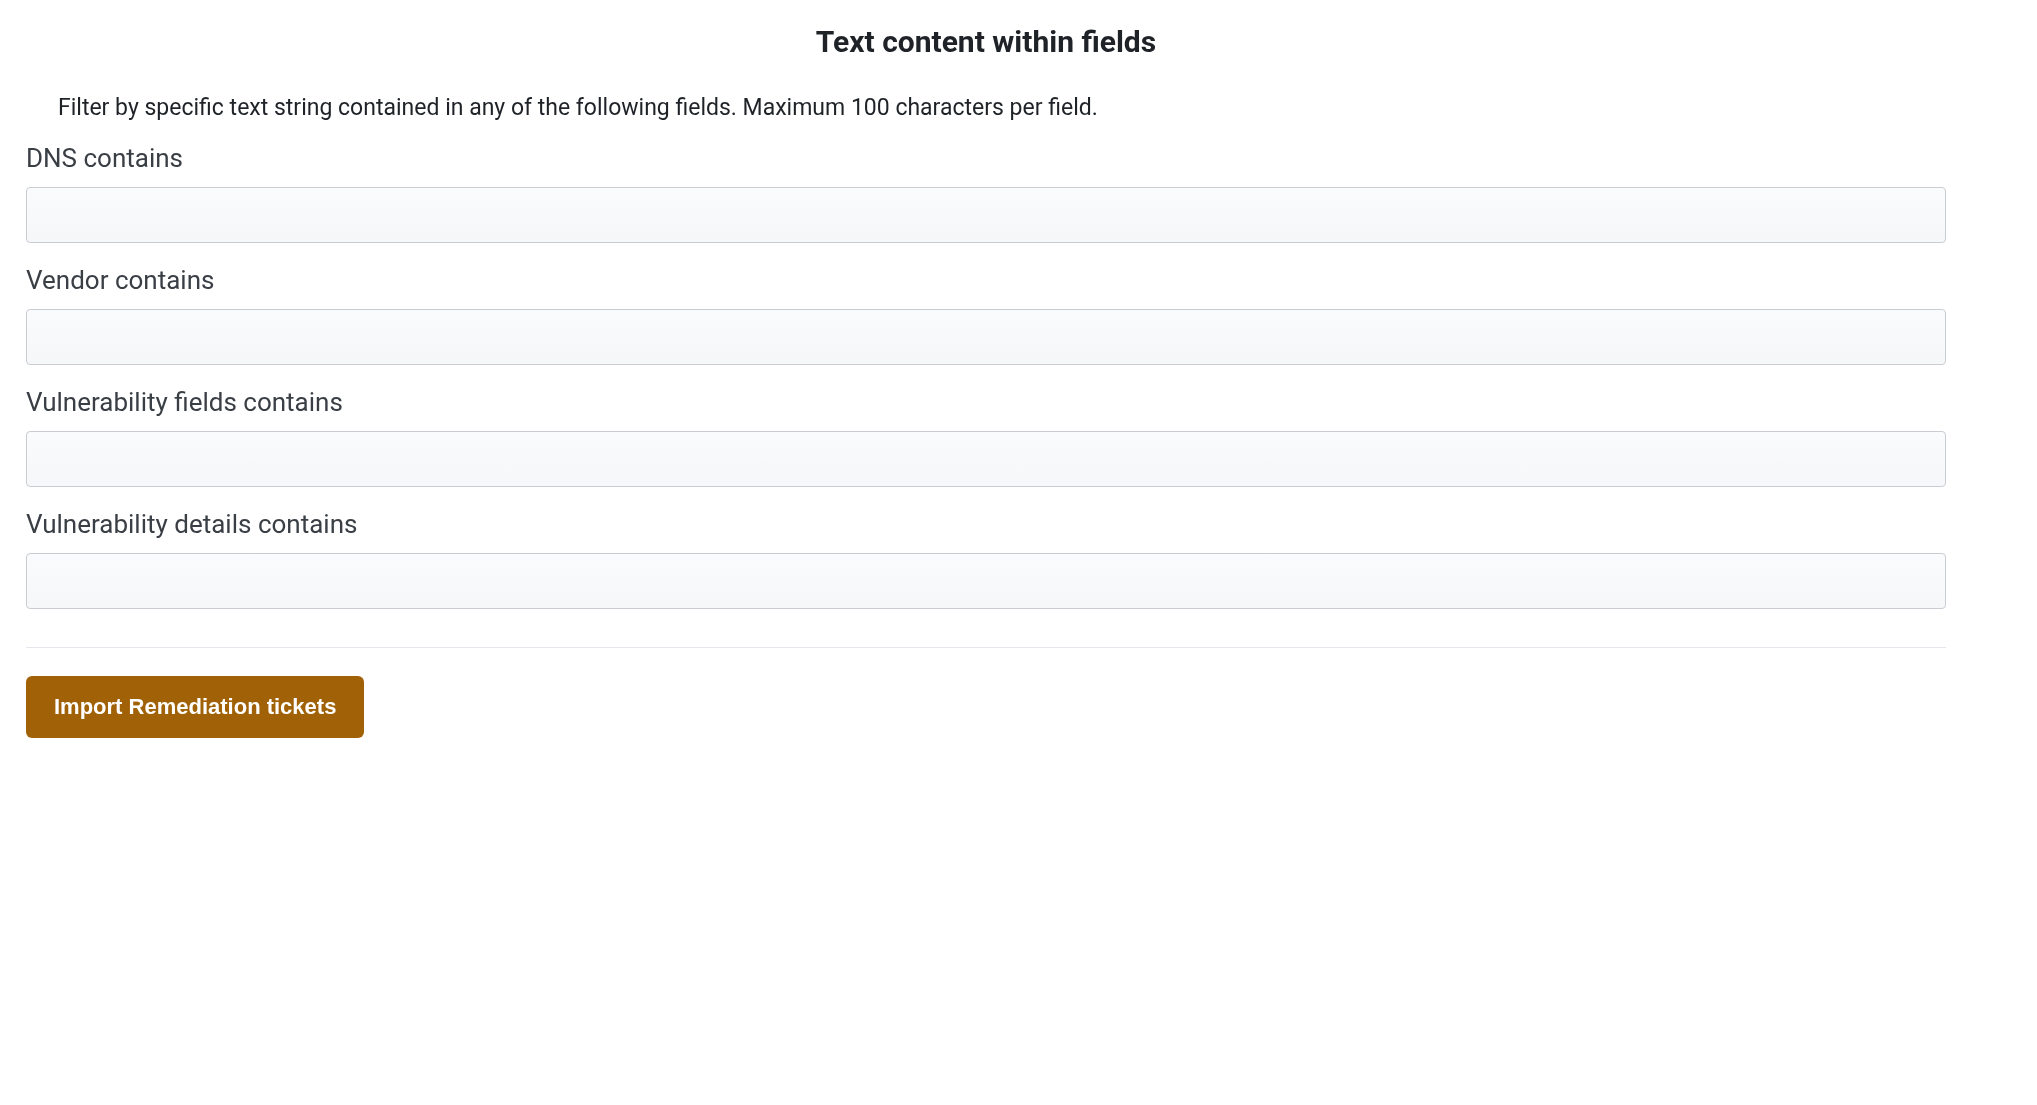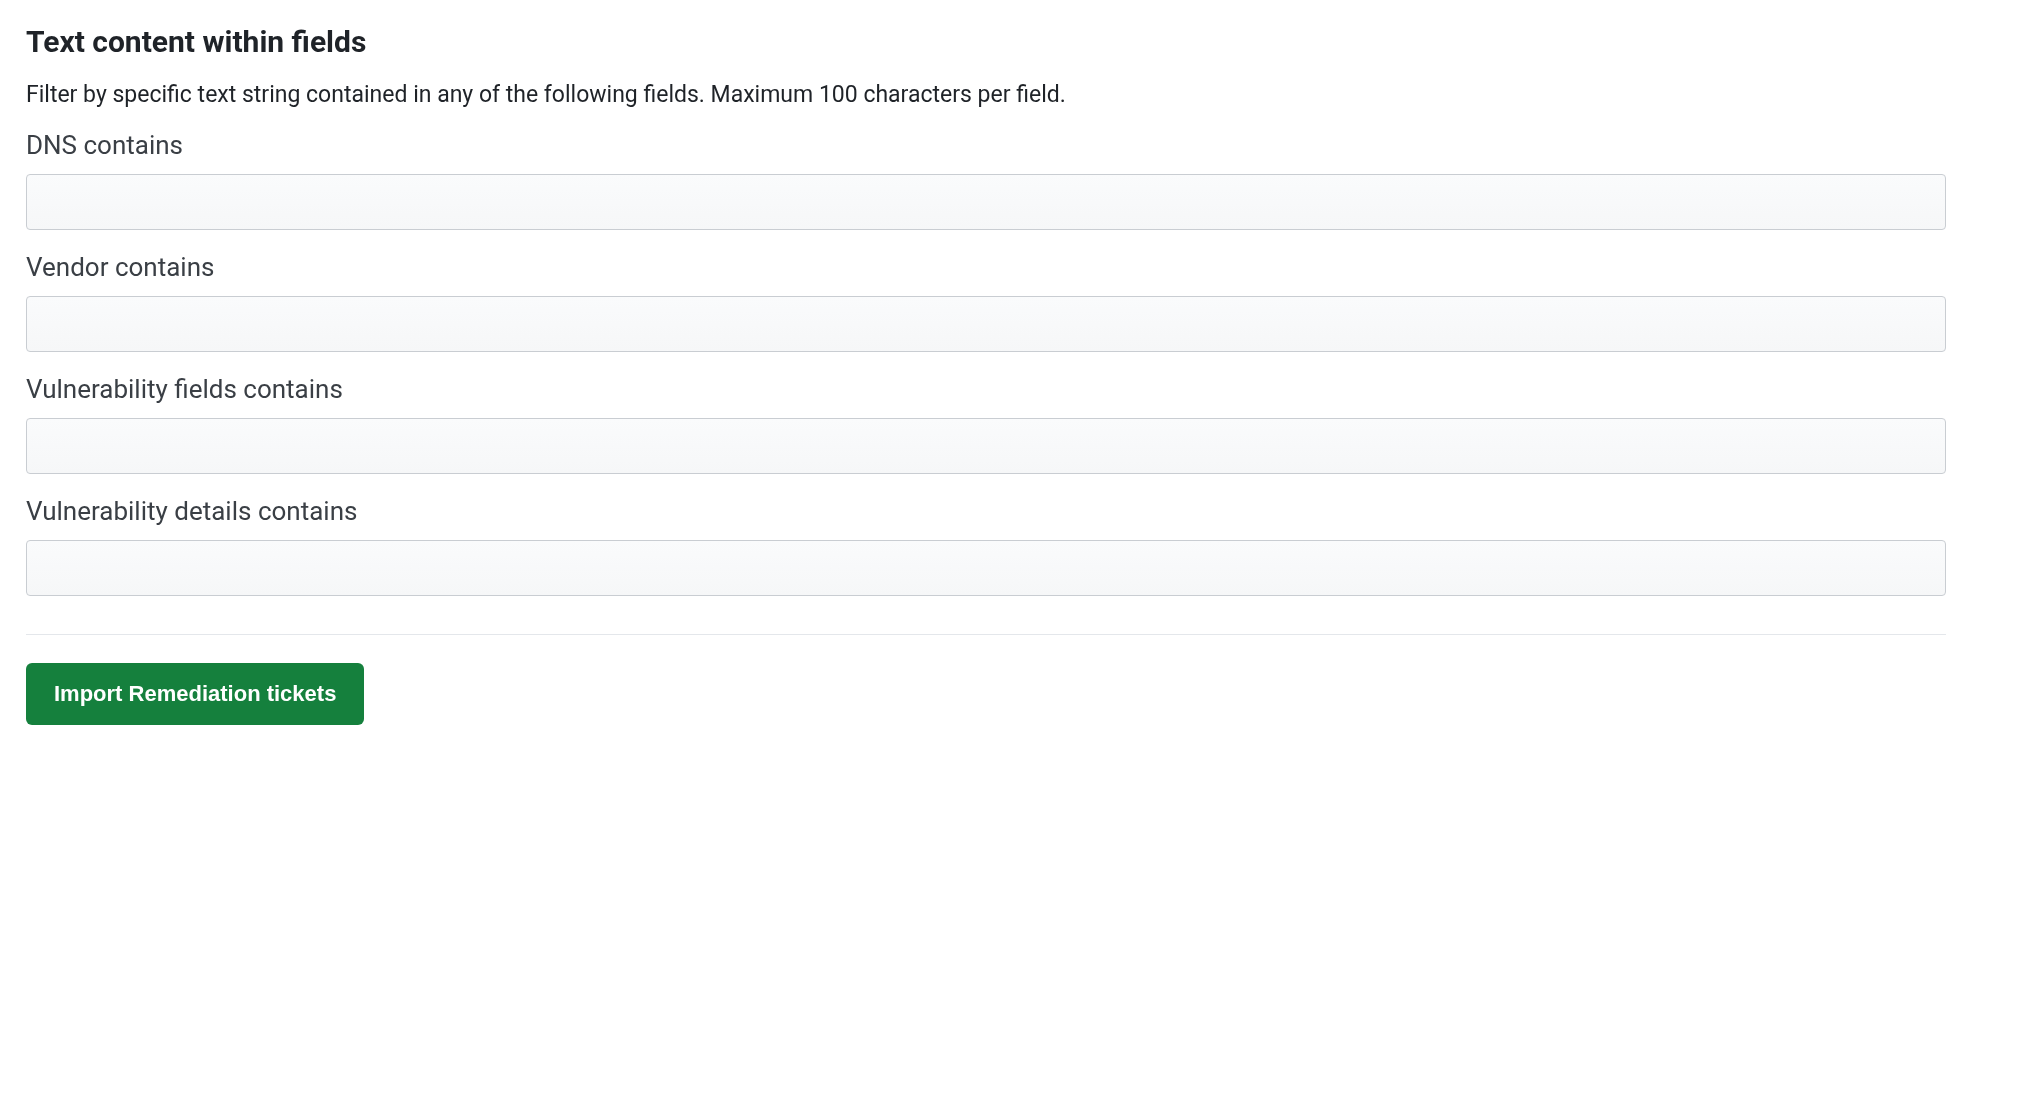--- a/index.html
+++ b/index.html
@@ -10,27 +10,29 @@
     body {
       font-family: -apple-system, BlinkMacSystemFont, "Segoe UI", Roboto, Helvetica, Arial, sans-serif;
       background: #ffffff;
       padding: 24px 26px;
       color: #1f2328;
     }
     .section-title {
       font-size: 30px;
       font-weight: 700;
       color: #1f2328;
-      margin-bottom: 22px;
+      margin-bottom: 35px;
+      text-align: center;
     }
     .section-description {
       font-size: 23px;
       font-weight: 400;
       color: #1f2328;
       margin-bottom: 22px;
+      margin-left: 32px;
     }
     .field-group {
       margin-bottom: 22px;
     }
     .field-label {
       display: block;
       font-size: 26px;
       font-weight: 400;
       color: #3a3f45;
       margin-bottom: 14px;
@@ -45,21 +47,21 @@
       padding: 0 14px;
       outline: none;
     }
     .divider {
       border: none;
       border-top: 1px solid #e4e7eb;
       margin: 38px 0 28px 0;
     }
     .primary-button {
       display: inline-block;
-      background: #15803d;
+      background: #a16207;
       color: #ffffff;
       font-size: 22px;
       font-weight: 600;
       border: none;
       border-radius: 6px;
       padding: 18px 28px;
       cursor: pointer;
     }
     .form-container {
       max-width: 1920px;

